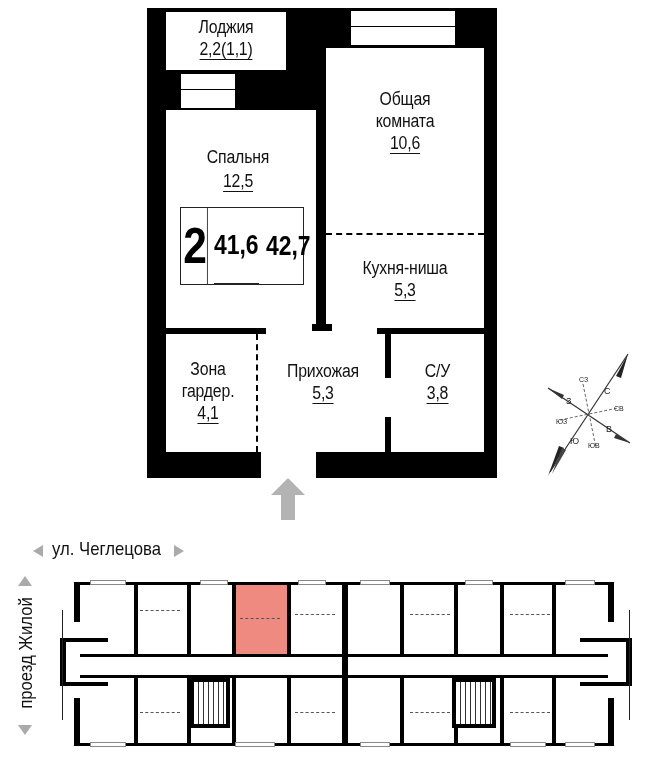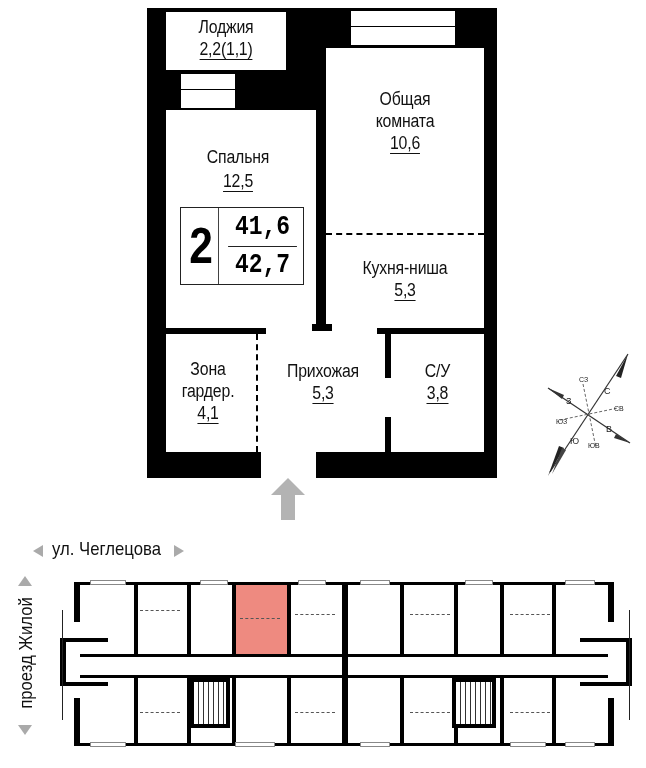--- a/index.html
+++ b/index.html
@@ -7,21 +7,21 @@
   .abs { position: absolute; }
   .blk { position: absolute; background: #000; }
   .win { position: absolute; background: #fff; border: 1.5px solid #000; box-sizing: border-box; }
   .win::after { content: ""; position: absolute; left: 0; right: 0; top: 45%; border-top: 1.5px solid #000; }
   .room-label { position: absolute; text-align: center; color: #111; font-size: 18px; line-height: 22px; font-weight: normal; letter-spacing: -0.2px; transform: scaleX(0.88); transform-origin: center; }
   .room-label .area { display: inline-block; border-bottom: 1.5px solid #111; line-height: 20px; }
   .dash-h { position: absolute; height: 0; border-top: 2px dashed #000; }
   .dash-v { position: absolute; width: 0; border-left: 2px dashed #000; }
   .summary { position: absolute; left: 180px; top: 207px; width: 124px; height: 78px; border: 1.5px solid #222; box-sizing: border-box; display: flex; }
   .summary .rooms { width: 40px; border-right: 1.5px solid #222; display: flex; align-items: center; justify-content: center; font-size: 50px; font-weight: bold; transform: scaleX(0.85); }
-  .summary .areas { flex: 1; display: flex; flex-direction: column; font-family: Liberation Mono, monospace; }
+  .summary .areas { flex: 1; display: flex; flex-direction: row; }
   .summary .areas div { flex: 1; display: flex; align-items: center; justify-content: center; font-size: 27px; font-weight: bold; transform: scaleX(0.85); }
   .summary .areas div:first-child { border-bottom: 1.5px solid #222; }
   .street { position: absolute; font-size: 19px; color: #111; transform: scaleX(0.88); transform-origin: left center; white-space: nowrap; }
   .tri { position: absolute; width: 0; height: 0; }
   .mini-wall { position: absolute; background: #000; }
   .mini-line { position: absolute; background: #222; }
   .mini-dash-h { position: absolute; height: 0; border-top: 1px dashed #555; }
   .mini-win { position: absolute; background: #fff; border: 1px solid #888; box-sizing: border-box; }
 </style>
 </head>

